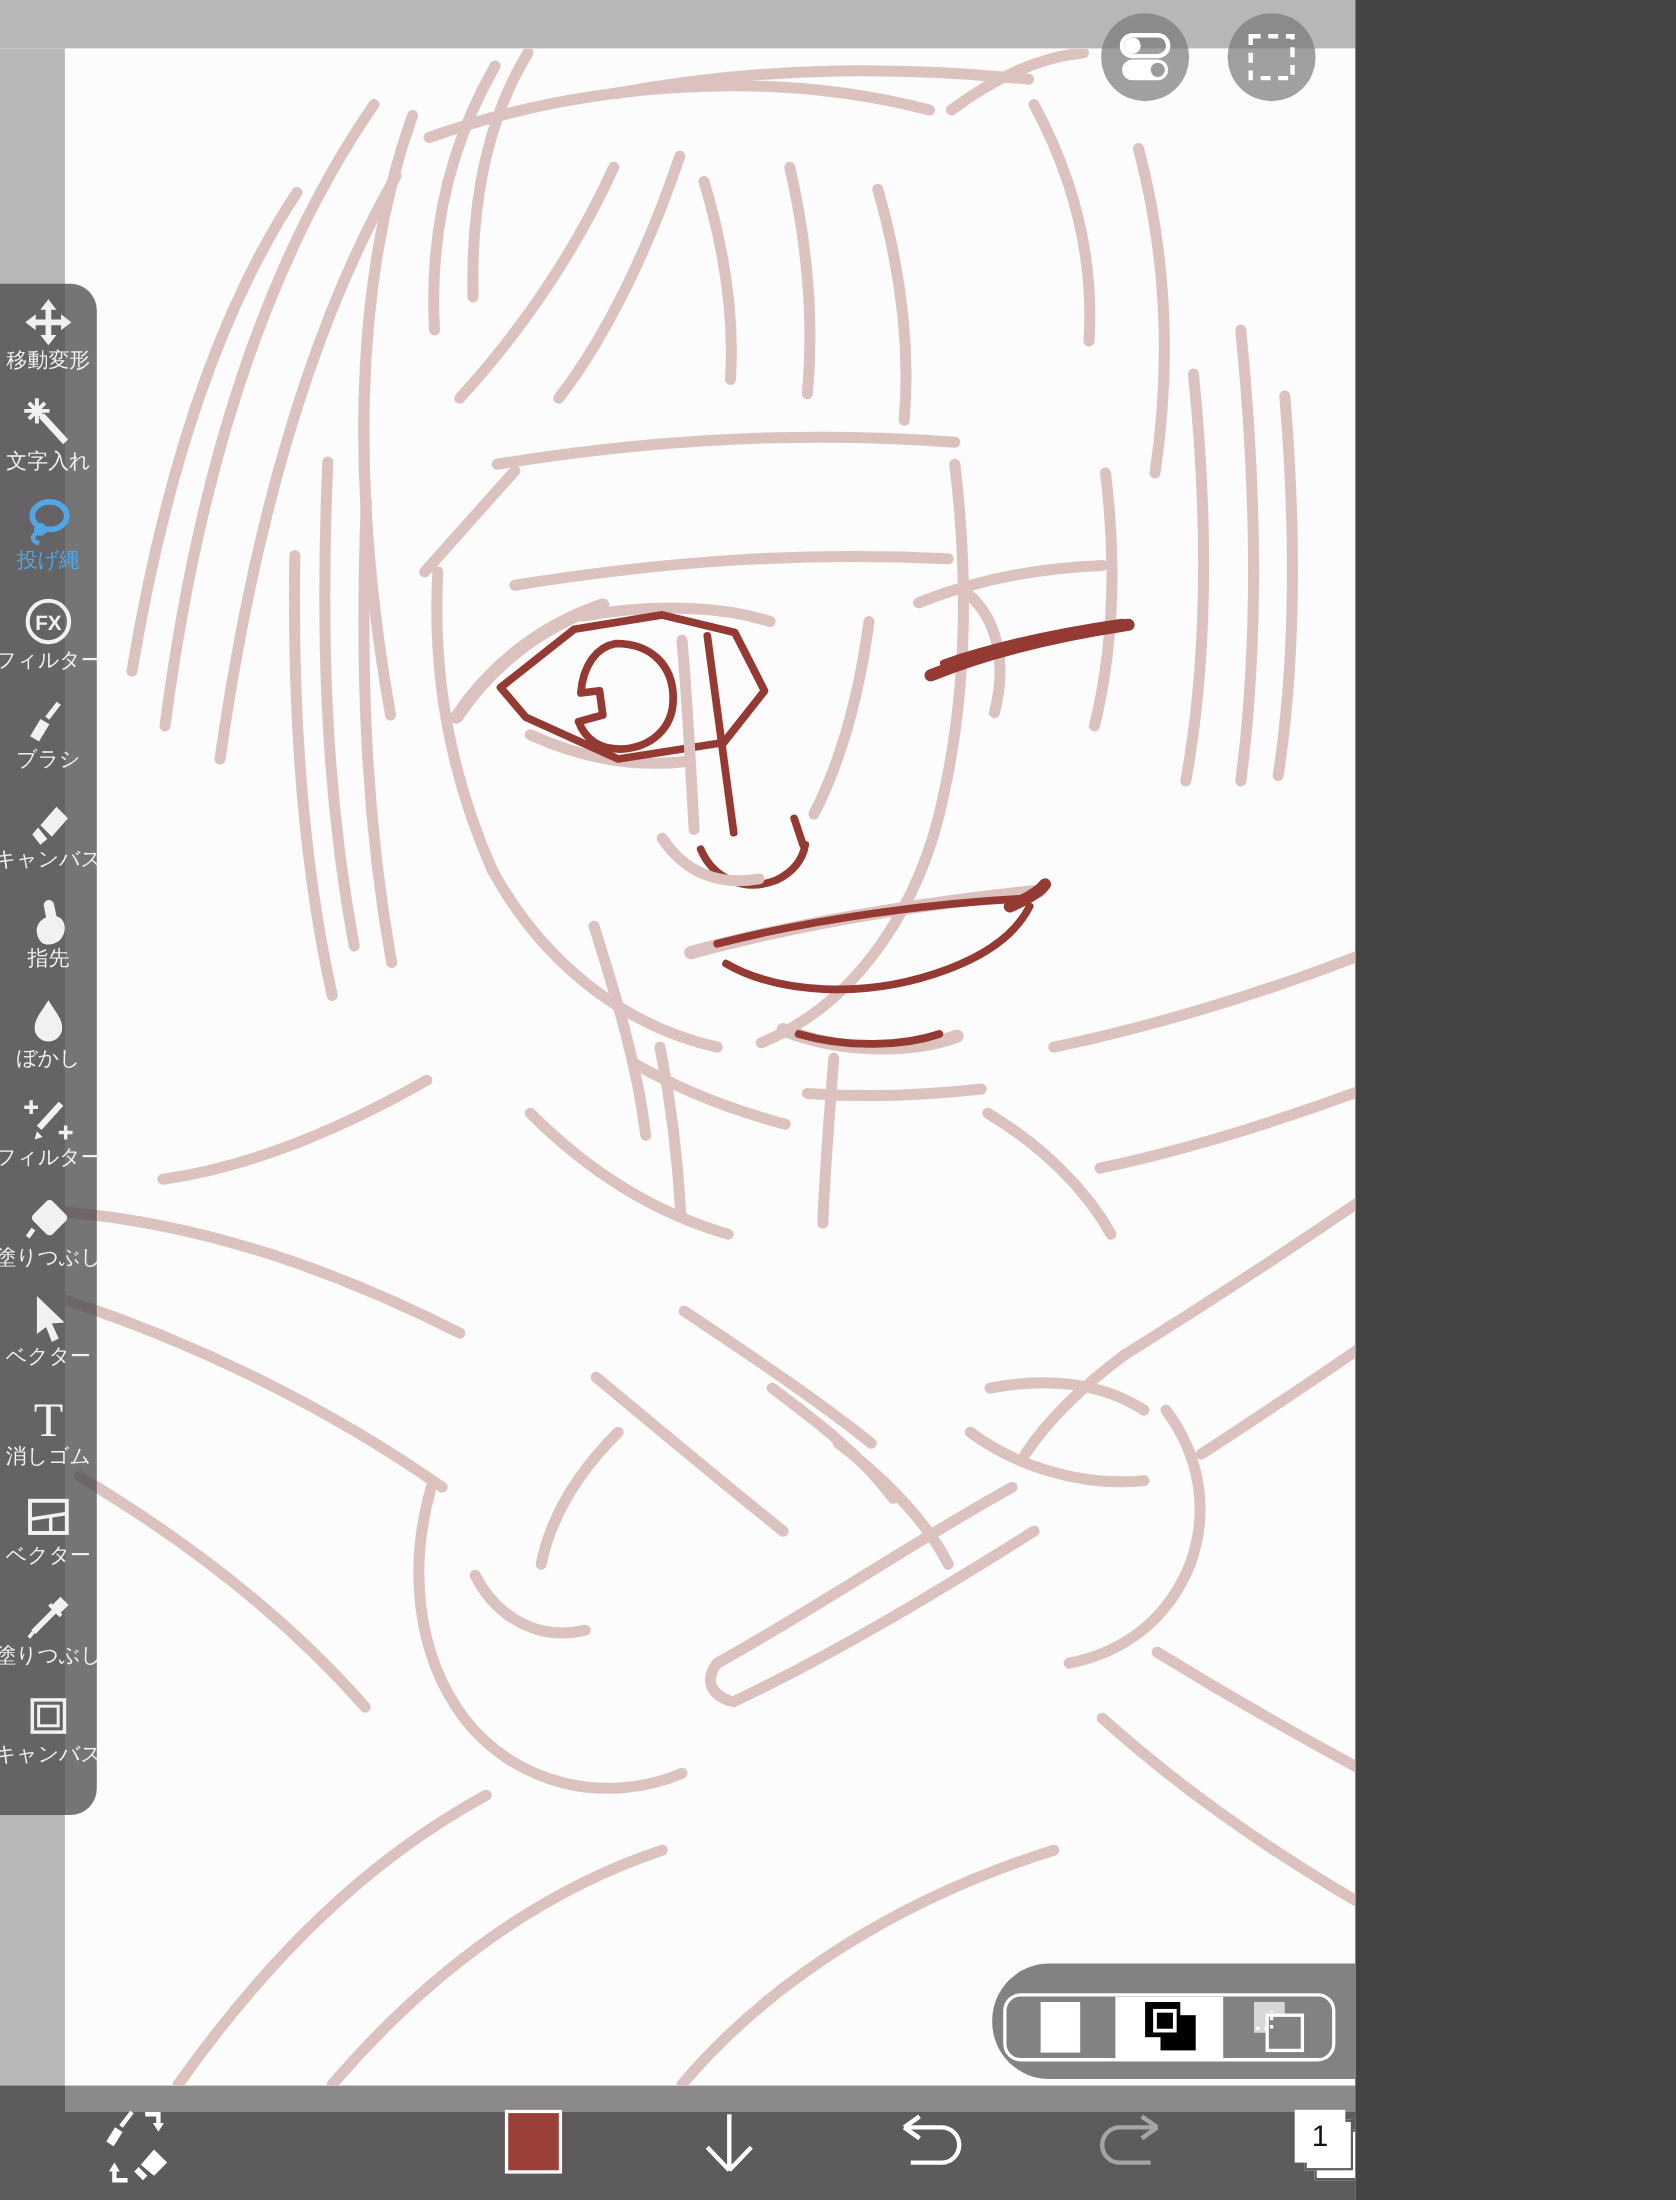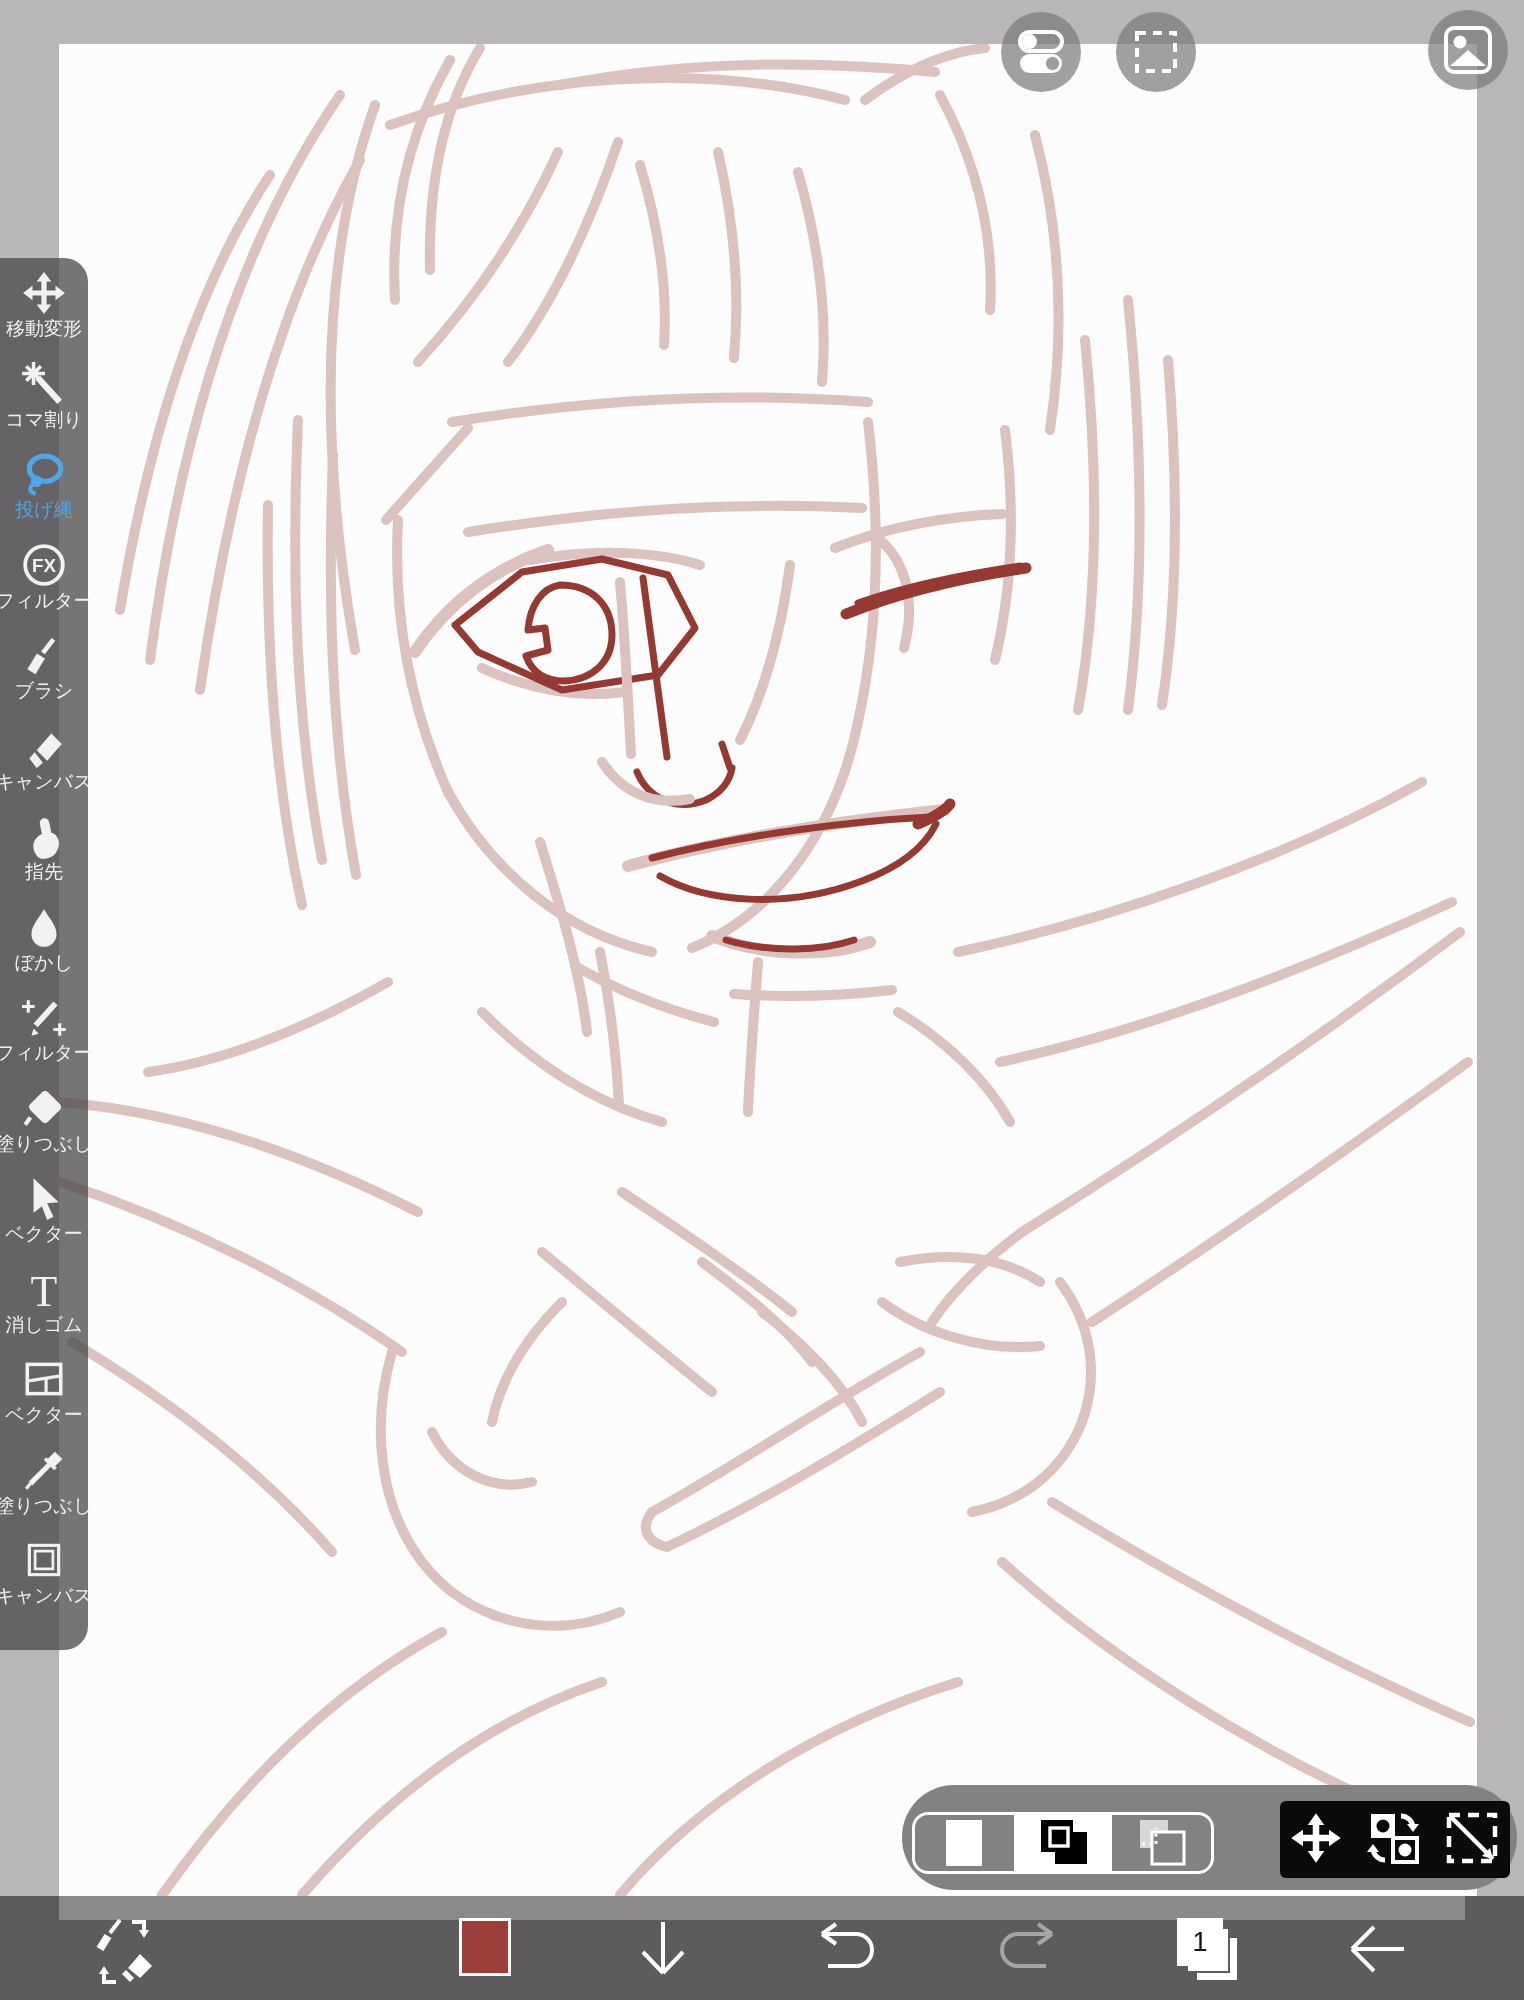--- a/index.html
+++ b/index.html
@@ -1,16 +1,16 @@
 <!DOCTYPE html>
 <html style="--accent: #51a6e4; --swatch: #9b3f39; --sk_light: #dcc2bf; --sk_dark: #943a33;"><head>
 <meta charset="utf-8">
 <style>
   html,body{margin:0;padding:0;background:#444;}
-  .stage{position:relative;width:1524px;height:2000px;overflow:hidden;
+  .stage{position:relative;width:1232px;height:2000px;overflow:hidden;
          font-family:"Liberation Sans","DejaVu Sans",sans-serif;background:#fcfcfc;}
   
   .frame{position:absolute;background:#b8b6b8;z-index:2;}
   .frame.top{left:0;top:0;width:1524px;height:44px;}
   .frame.left{left:0;top:44px;width:59px;height:1852px;}
   .frame.right{left:1477px;top:44px;width:47px;height:1852px;}
   .strip{position:absolute;left:0;top:1896px;width:1524px;height:24px;background:#8b8989;z-index:2;}
   .strip-corner{position:absolute;top:1896px;width:59px;height:24px;background:#5d5b5b;z-index:3;}
   .strip-corner.l{left:0;} .strip-corner.r{left:1465px;width:59px;}
   
@@ -195,21 +195,21 @@
         <polygon class="fillw" points="42,22 33,15 33,29"></polygon>
       </svg>
       <div class="tlabel">移動変形</div>
     </div>
 
     <div class="tool">
       <svg class="ticon" viewBox="0 0 44 44">
         <path d="M16,16 L37,39" stroke-width="6" class="nofill"></path>
         <path d="M12,1 V23 M1,12 H23 M5,5 L19,19 M19,5 L5,19" stroke-width="3.4" class="nofill"></path>
       </svg>
-      <div class="tlabel">コマ割り</div>
+      <div class="tlabel">文字入れ</div>
     </div>
 
     <div class="tool selected">
       <svg class="ticon" viewBox="0 0 44 44">
         <ellipse cx="23" cy="17" rx="15" ry="12" stroke-width="5" class="nofill"></ellipse>
         <circle cx="15" cy="29" r="5.5" class="fillw"></circle>
         <path d="M14,31 C7,34 7,39 14,41" stroke-width="4" class="nofill"></path>
       </svg>
       <div class="tlabel">投げ縄</div>
     </div>

